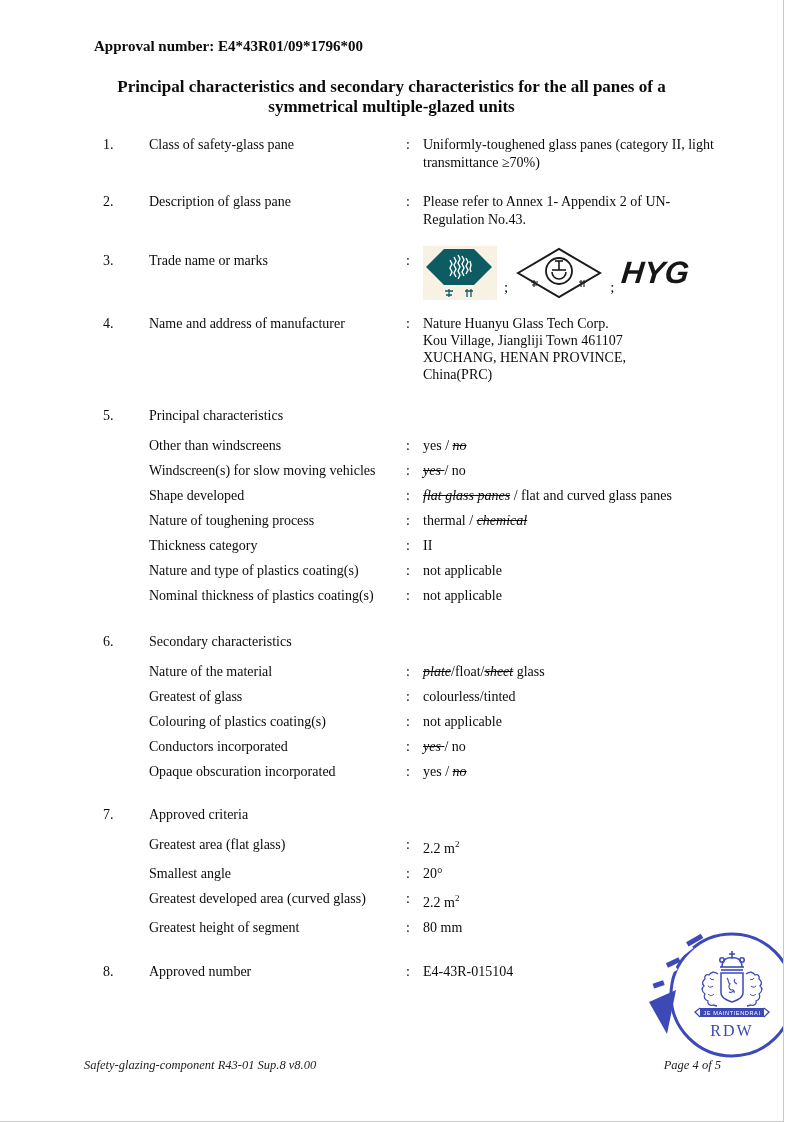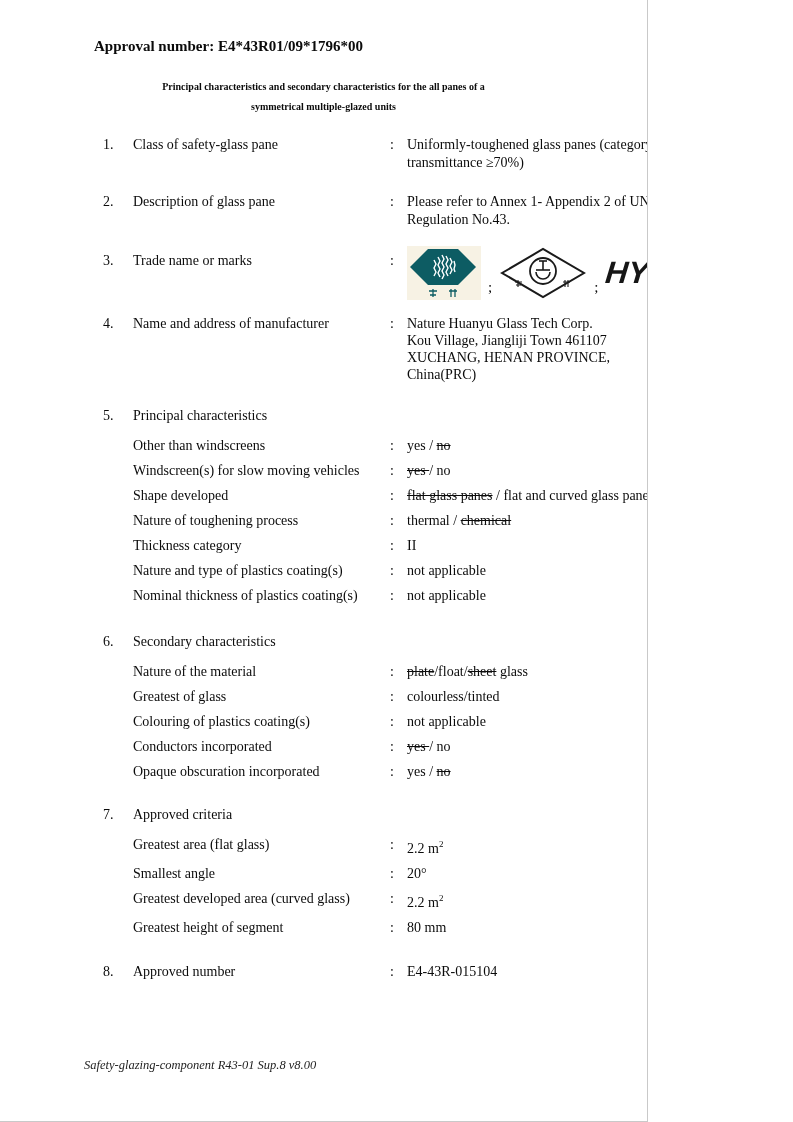--- a/index.html
+++ b/index.html
@@ -1,37 +1,37 @@
 <!DOCTYPE html>
 <html><head>
 <meta charset="utf-8">
 <style>
   html,body{margin:0;padding:0;background:#fff;}
   .page{
-    position:relative;width:648px;height:1122px;background:#ffffff;
+    position:relative;width:784px;height:1122px;background:#ffffff;
     font-family:"Liberation Serif","DejaVu Serif",serif;color:#0b0b0b;
     overflow:hidden;box-sizing:border-box;
     border-right:1px solid #c9c9c9;border-bottom:1px solid #c9c9c9;
   }
   .approval{position:absolute;left:94px;top:38px;font-weight:bold;font-size:15px;}
-  .title{position:absolute;left:0;top:77px;width:100%;text-align:center;font-weight:bold;font-size:10px;line-height:20px;}
+  .title{position:absolute;left:0;top:77px;width:100%;text-align:center;font-weight:bold;font-size:17px;line-height:20px;}
   .items{position:absolute;left:0;top:136px;width:793px;}
   .section{margin-bottom:21px;}
   .sec1{margin-bottom:21px}.sec2{margin-bottom:23px}.sec3{margin-bottom:15px}
   .sec4{margin-bottom:24px}.sec5{margin-bottom:25px}.sec6{margin-bottom:22px}
   .sec7{margin-bottom:23px}.sec8{margin-bottom:0}
   .row{display:flex;align-items:flex-start;padding-left:103px;font-size:14px;line-height:18px;}
   .row.hdr{margin-bottom:8px;}
   .row.sub{line-height:25px;}
   .num{width:30px;flex:none;}
-  .label{width:257px;flex:none;}
+  .label{width:257px;flex:none;margin-left:16px;}
   .colon{width:17px;flex:none;}
   .value{width:300px;flex:none;}
   .vline{line-height:17px;}
-  .strike{text-decoration:line-through;}
+  .strike{text-decoration:line-through;font-style:italic;}
   .sup{font-size:9px;vertical-align:6px;}
   .logo-cell{display:flex;align-items:flex-end;gap:7px;margin-top:-8px;height:56px;}
   #trade-logos{display:flex;align-items:flex-end;gap:7px;}
   .hyg{font-family:"Liberation Sans","DejaVu Sans",sans-serif;font-weight:bold;font-style:italic;
        font-size:31px;letter-spacing:0px;color:#161616;transform:skewX(-6deg);line-height:30px;
        padding-bottom:12px;}
   .semi{font-size:15px;line-height:14px;padding-bottom:6px;}
   .stamp{position:absolute;left:640px;top:922px;width:155px;height:140px;}
   .footer{position:absolute;left:0;top:1058px;width:793px;font-style:italic;font-size:12.5px;color:#222;}
   .footer .fl{position:absolute;left:84px;text-align:center;}

